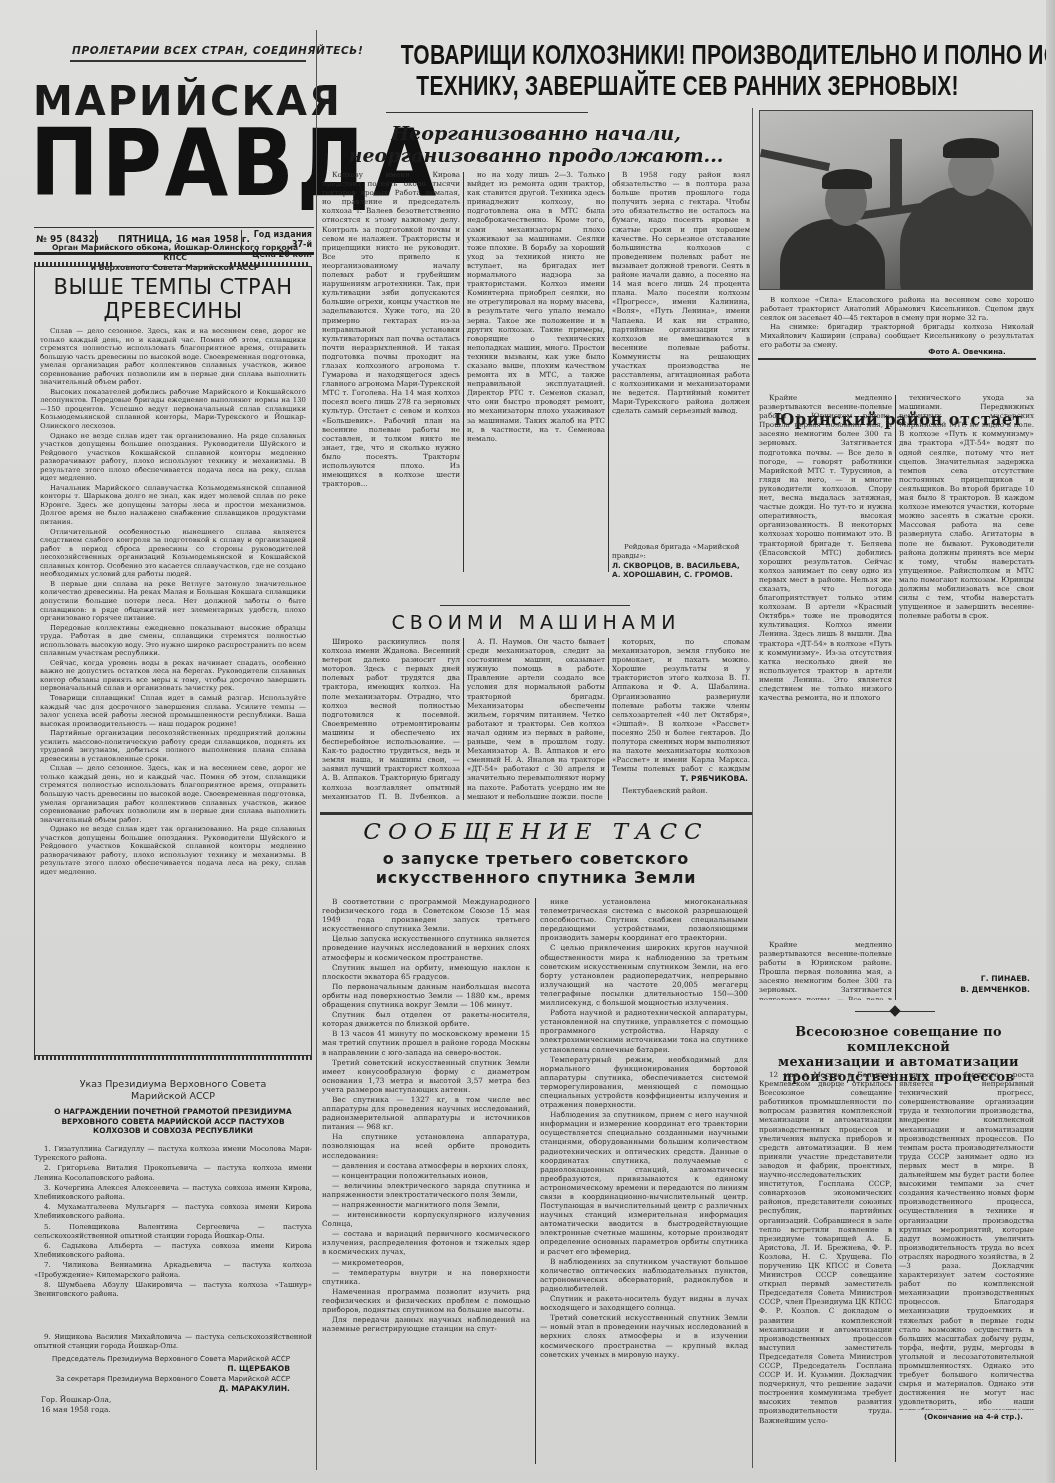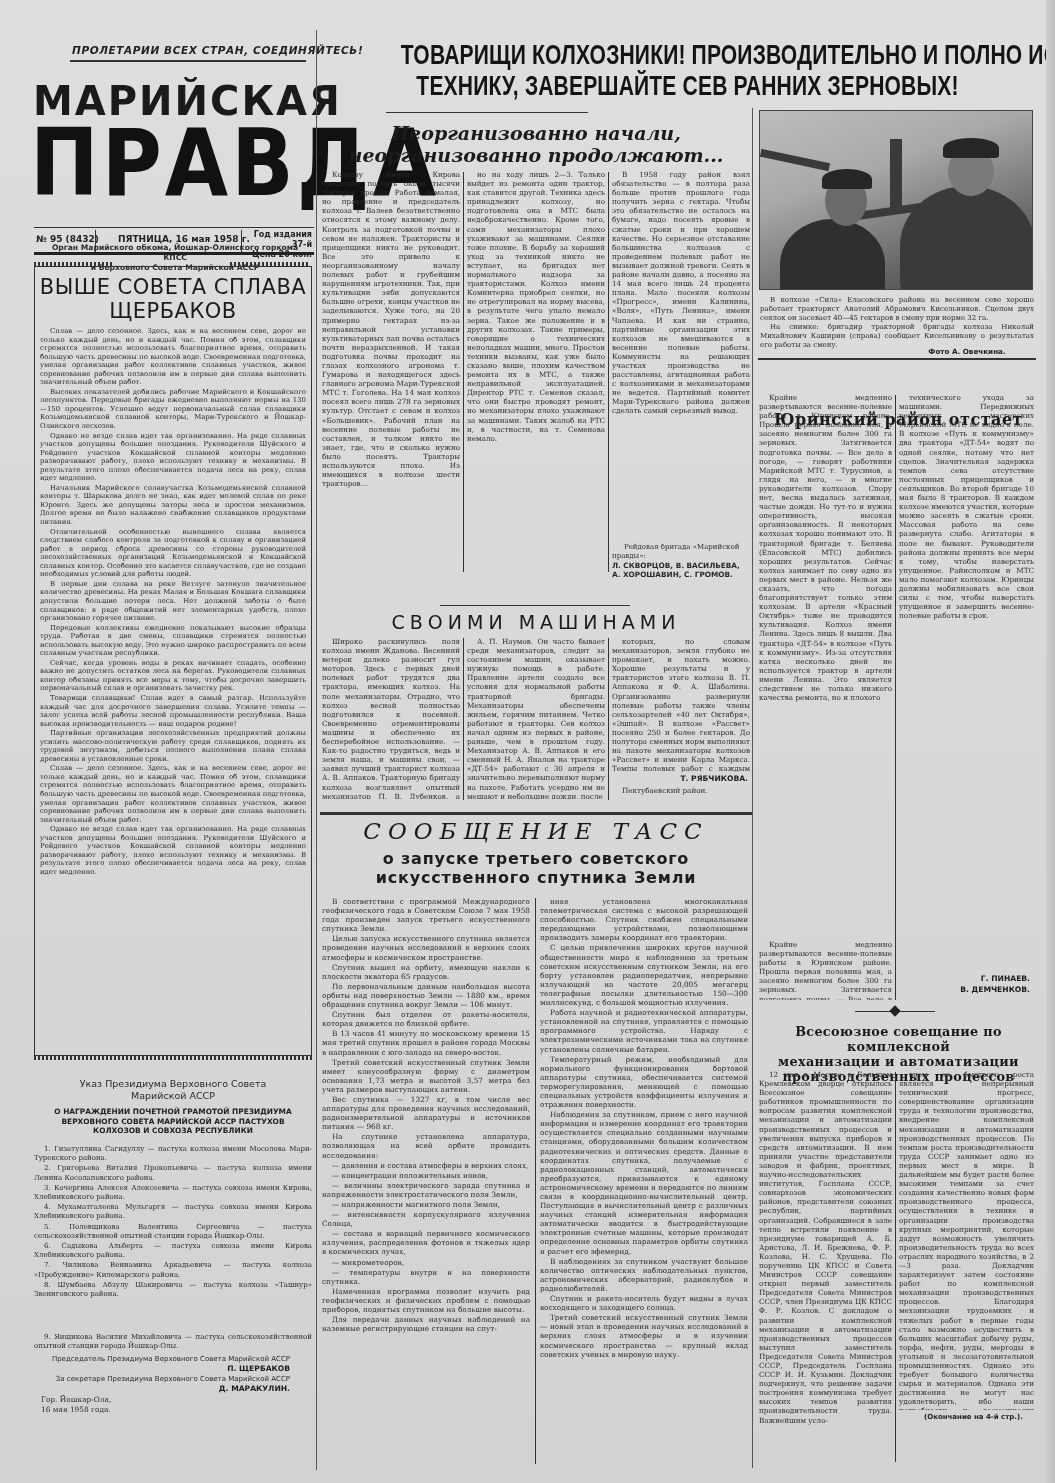--- a/index.html
+++ b/index.html
@@ -125,22 +125,22 @@
 
   <div class="abs headline-top" style="left:320px; top:40px; width:735px;">
     <div>ТОВАРИЩИ КОЛХОЗНИКИ! ПРОИЗВОДИТЕЛЬНО И ПОЛНО ИСПОЛЬЗУЙТЕ</div>
     <div>ТЕХНИКУ, ЗАВЕРШАЙТЕ СЕВ РАННИХ ЗЕРНОВЫХ!</div>
   </div>
 
   <div class="wavy" style="left:34px; top:262px; width:80px;"></div>
   <div class="wavy" style="left:230px; top:262px; width:80px;"></div>
   <div class="boxed" style="left:34px; top:266px; width:278px; height:790px;"></div>
   <div class="abs" style="left:34px; top:275px; width:278px; text-align:center; font-family:'DejaVu Sans',sans-serif; font-size:21px; line-height:24px; color:#1b1b1b; letter-spacing:0.5px;">
-    <div>ВЫШЕ СОВЕТА СПЛАВА</div>
-    <div>ЩЕРБАКОВ</div>
+    <div>ВЫШЕ ТЕМПЫ СТРАН</div>
+    <div>ДРЕВЕСИНЫ</div>
   </div>
   <div class="abs txt" style="left:40px; top:327px; width:266px; height:720px; font-size:6.9px; line-height:8.55px;">
     <p>Сплав — дело сезонное. Здесь, как и на весеннем севе, дорог не только каждый день, но и каждый час. Помня об этом, сплавщики стремятся полностью использовать благоприятное время, отправить большую часть древесины по высокой воде. Своевременная подготовка, умелая организация работ коллективов сплавных участков, живое соревнование рабочих позволили им в первые дни сплава выполнить значительный объем работ.</p>
     <p>Высоких показателей добились рабочие Марийского и Кокшайского лесопунктов. Передовые бригады ежедневно выполняют нормы на 130—150 процентов. Успешно ведут первоначальный сплав сплавщики Козьмодемьянской сплавной конторы, Мари-Турекского и Йошкар-Олинского лесхозов.</p>
     <p>Однако не везде сплав идет так организованно. На ряде сплавных участков допущены большие опоздания. Руководители Шуйского и Рейдового участков Кокшайской сплавной конторы медленно разворачивают работу, плохо используют технику и механизмы. В результате этого плохо обеспечивается подача леса на реку, сплав идет медленно.</p>
     <p>Начальник Марийского сплавучастка Козьмодемьянской сплавной конторы т. Шарыкова долго не знал, как идет молевой сплав по реке Юронге. Здесь же допущены заторы леса и простои механизмов. Долгое время не было налажено снабжение сплавщиков продуктами питания.</p>
     <p>Отличительной особенностью нынешнего сплава является следствием слабого контроля за подготовкой к сплаву и организацией работ в период сброса древесины со стороны руководителей лесохозяйственных организаций Козьмодемьянской и Кокшайской сплавных контор. Особенно это касается сплавучастков, где не создано необходимых условий для работы людей.</p>
     <p>В первые дни сплава на реке Ветлуге затонуло значительное количество древесины. На реках Малая и Большая Кокшага сплавщики допустили большие потери леса. Нет должной заботы о быте сплавщиков: в ряде общежитий нет элементарных удобств, плохо организовано горячее питание.</p>
     <p>Передовые коллективы ежедневно показывают высокие образцы труда. Работая в две смены, сплавщики стремятся полностью использовать высокую воду. Это нужно широко распространить по всем сплавным участкам республики.</p>
     <p>Сейчас, когда уровень воды в реках начинает спадать, особенно важно не допустить остатков леса на берегах. Руководители сплавных контор обязаны принять все меры к тому, чтобы досрочно завершить первоначальный сплав и организовать зачистку рек.</p>
@@ -252,21 +252,21 @@
   <div class="abs" style="left:622px; top:786px; font-size:7.2px; color:#2a2a2a;">Пектубаевский район.</div>
 
   <div class="hrule" style="left:320px; top:812px; width:432px; height:3px; background:#333;"></div>
 
   <div class="abs" style="left:320px; top:818px; width:432px; text-align:center; font-family:'DejaVu Serif',serif; font-style:italic; font-size:23px; letter-spacing:7px; color:#1a1a1a;">СООБЩЕНИЕ ТАСС</div>
   <div class="abs" style="left:320px; top:849px; width:432px; text-align:center; font-family:'DejaVu Sans',sans-serif; font-weight:bold; font-size:16px; line-height:19px; letter-spacing:0.8px; color:#1d1d1d;">
     <div>о запуске третьего советского</div>
     <div>искусственного спутника Земли</div>
   </div>
   <div class="abs txt" style="left:322px; top:897px; width:208px; height:570px; font-size:7.3px; line-height:9.1px;">
-    <p>В соответствии с программой Международного геофизического года в Советском Союзе 7 мая 1958 года произведен запуск третьего искусственного спутника Земли.</p>
+    <p>В соответствии с программой Международного геофизического года в Советском Союзе 15 мая 1949 года произведен запуск третьего искусственного спутника Земли.</p>
     <p>Целью запуска искусственного спутника является проведение научных исследований в верхних слоях атмосферы и космическом пространстве.</p>
     <p>Спутник вышел на орбиту, имеющую наклон к плоскости экватора 65 градусов.</p>
     <p>По первоначальным данным наибольшая высота орбиты над поверхностью Земли — 1880 км., время обращения спутника вокруг Земли — 106 минут.</p>
     <p>Спутник был отделен от ракеты-носителя, которая движется по близкой орбите.</p>
     <p>В 13 часов 41 минуту по московскому времени 15 мая третий спутник прошел в районе города Москвы в направлении с юго-запада на северо-восток.</p>
     <p>Третий советский искусственный спутник Земли имеет конусообразную форму с диаметром основания 1,73 метра и высотой 3,57 метра без учета размеров выступающих антенн.</p>
     <p>Вес спутника — 1327 кг, в том числе вес аппаратуры для проведения научных исследований, радиоизмерительной аппаратуры и источников питания — 968 кг.</p>
     <p>На спутнике установлена аппаратура, позволяющая на всей орбите проводить исследования:</p>
     <p>— давления и состава атмосферы в верхних слоях,</p>
     <p>— концентрации положительных ионов,</p>

